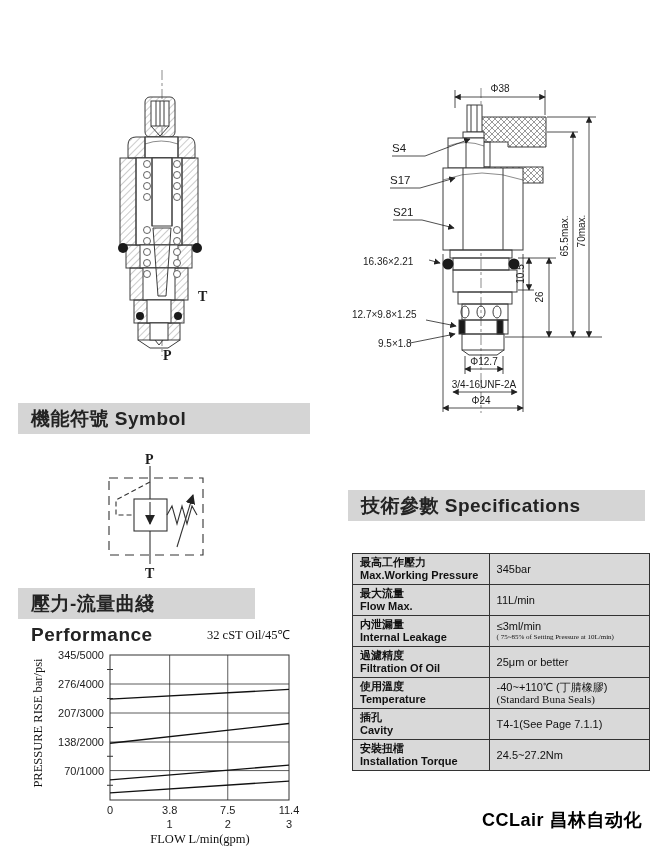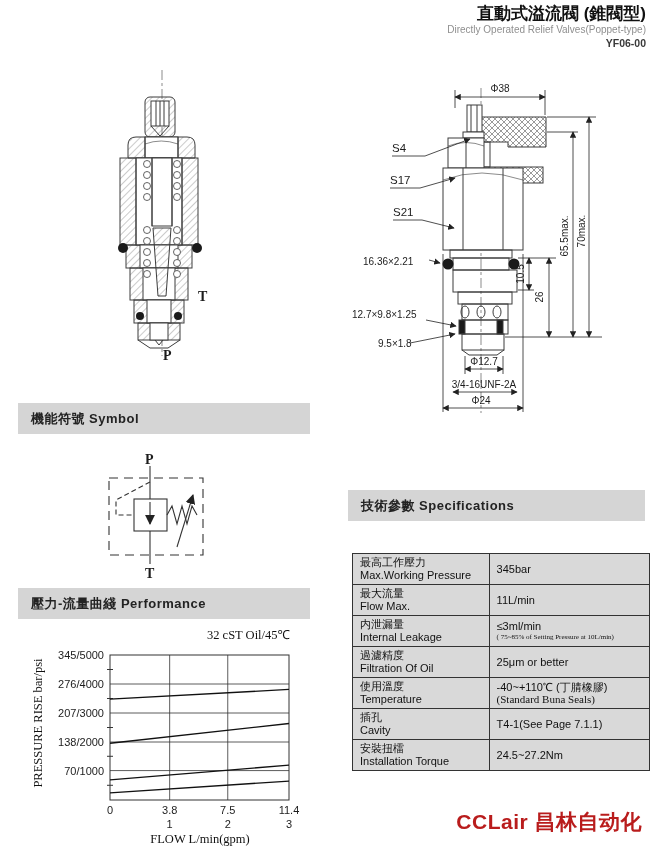--- a/index.html
+++ b/index.html
@@ -5,58 +5,53 @@
   html,body{margin:0;padding:0;background:#f0f0f0;}
   #page{position:relative;width:650px;height:855px;background:#ffffff;
         font-family:"Liberation Sans",sans-serif;overflow:hidden;color:#111;}
   .abs{position:absolute;}
   
   .hdr{position:absolute;right:4px;top:3px;text-align:right;line-height:1.25;}
   .hd-cn{font-size:17px;font-weight:bold;color:#111;}
   .hd-en{font-size:10px;color:#8f8f8f;}
   .hd-md{font-size:10.5px;font-weight:bold;color:#3a3a3a;}
   
-  .secbar{position:absolute;background:#d5d5d5;color:#232323;font-size:13px;
+  .secbar{position:absolute;background:#d5d5d5;color:#232323;font-size:19px;
           font-weight:bold;height:31px;line-height:31px;padding-left:13px;
           letter-spacing:.5px;box-sizing:border-box;}
   
   svg text{font-family:"Liberation Sans",sans-serif;fill:#1c1c1c;}
   .dt{font-size:10px;}
   .lbl{font-size:11.5px;}
   .port{font-family:"Liberation Serif",serif;font-size:14px;font-weight:bold;}
   
   .spec{position:absolute;left:352px;top:553px;border-collapse:collapse;}
   .spec td{background:#d9d9d9;border:1px solid #333;padding:2px 7px;
            font-size:11px;color:#111;vertical-align:middle;}
-  .spec td.c1{width:122px;}
+  .spec td.c1{width:122px;font-weight:bold;}
   .spec td.c2{width:146px;margin-top:20px;}
   .spec .cn,.spec .en{line-height:13px;}
   .spec .valx{line-height:13px;}
   .spec .notex{line-height:11px;font-family:Liberation Serif, serif;}
   .spec tr.r3 .notex{font-size:7px;line-height:9px;}
   
   .tick{font-size:11px;}
   .serif{font-family:"Liberation Serif",serif;font-size:12.5px;color:#111;}
   .chart-title{position:absolute;left:110px;top:626px;width:180px;text-align:right;}
   .chart-xlabel{position:absolute;left:110px;top:832px;width:180px;text-align:center;}
   .chart-ylabel{position:absolute;left:-62px;top:716px;width:200px;height:14px;
                 text-align:center;transform:rotate(-90deg);}
-  .logo{position:absolute;right:8px;top:808px;font-size:21px;font-weight:bold;
-        color:#b91c1c;letter-spacing:.5px;margin-left:28px;}
+  .logo{position:absolute;right:8px;top:808px;font-size:18px;font-weight:bold;
+        color:#000000;letter-spacing:.5px;margin-left:28px;}
 </style>
 </head>
 <body>
 
 <div id="page">
 
-  <div class="hdr">
-    <div class="hd-cn">直動式溢流閥 (錐閥型)</div>
-    <div class="hd-en">Directly Operated Relief Valves(Poppet-type)</div>
-    <div class="hd-md">YF06-00</div>
-  </div>
 
   <svg class="abs" style="left:103px;top:68px" width="120" height="295" viewBox="0 0 120 295">
     <defs>
       <pattern id="hatchL" width="5" height="5" patternUnits="userSpaceOnUse" patternTransform="rotate(45)">
         <line x1="0" y1="0" x2="0" y2="5" stroke="#6a6a6a" stroke-width="0.7"></line>
       </pattern>
     </defs>
     <g stroke="#3c3c3c" stroke-width="1" fill="none">
       <line x1="59" y1="2" x2="59" y2="288" stroke-dasharray="10 3 3 3" stroke-width="0.6"></line>
 
@@ -215,21 +210,21 @@
     <text class="dt" x="213" y="229" text-anchor="middle" transform="rotate(-90,213,229)">26</text>
     <text class="dt" x="238" y="168" text-anchor="middle" transform="rotate(-90,238,168)">65.5max.</text>
     <text class="dt" x="255" y="163" text-anchor="middle" transform="rotate(-90,255,163)">70max.</text>
     <text class="dt" x="154" y="297" text-anchor="middle">Φ12.7</text>
     <text class="dt" x="154" y="320" text-anchor="middle">3/4-16UNF-2A</text>
     <text class="dt" x="151" y="336" text-anchor="middle">Φ24</text>
   </svg>
 
   <div class="secbar" style="left:18px;top:403px;width:292px">機能符號 Symbol</div>
   <div class="secbar" style="left:348px;top:490px;width:297px">技術參數 Specifications</div>
-  <div class="secbar" style="left:18px;top:588px;width:292px">壓力-流量曲綫 Performance</div>
+  <div class="secbar" style="left:18px;top:588px;width:237px">壓力-流量曲綫 Performance</div>
 
   <svg class="abs" style="left:85px;top:450px" width="150" height="135" viewBox="0 0 150 135">
     <defs>
       <marker id="arrS" viewBox="0 0 10 10" refX="9" refY="5" markerWidth="9" markerHeight="9" orient="auto-start-reverse">
           <path d="M0,0 L10,5 L0,10 Z" fill="#222"></path>
         </marker>
     </defs>
     <g stroke="#333" stroke-width="1.1" fill="none">
       <line x1="65" y1="16" x2="65" y2="49"></line>
       <rect x="24" y="28" width="94" height="77" stroke-dasharray="9 6"></rect>

